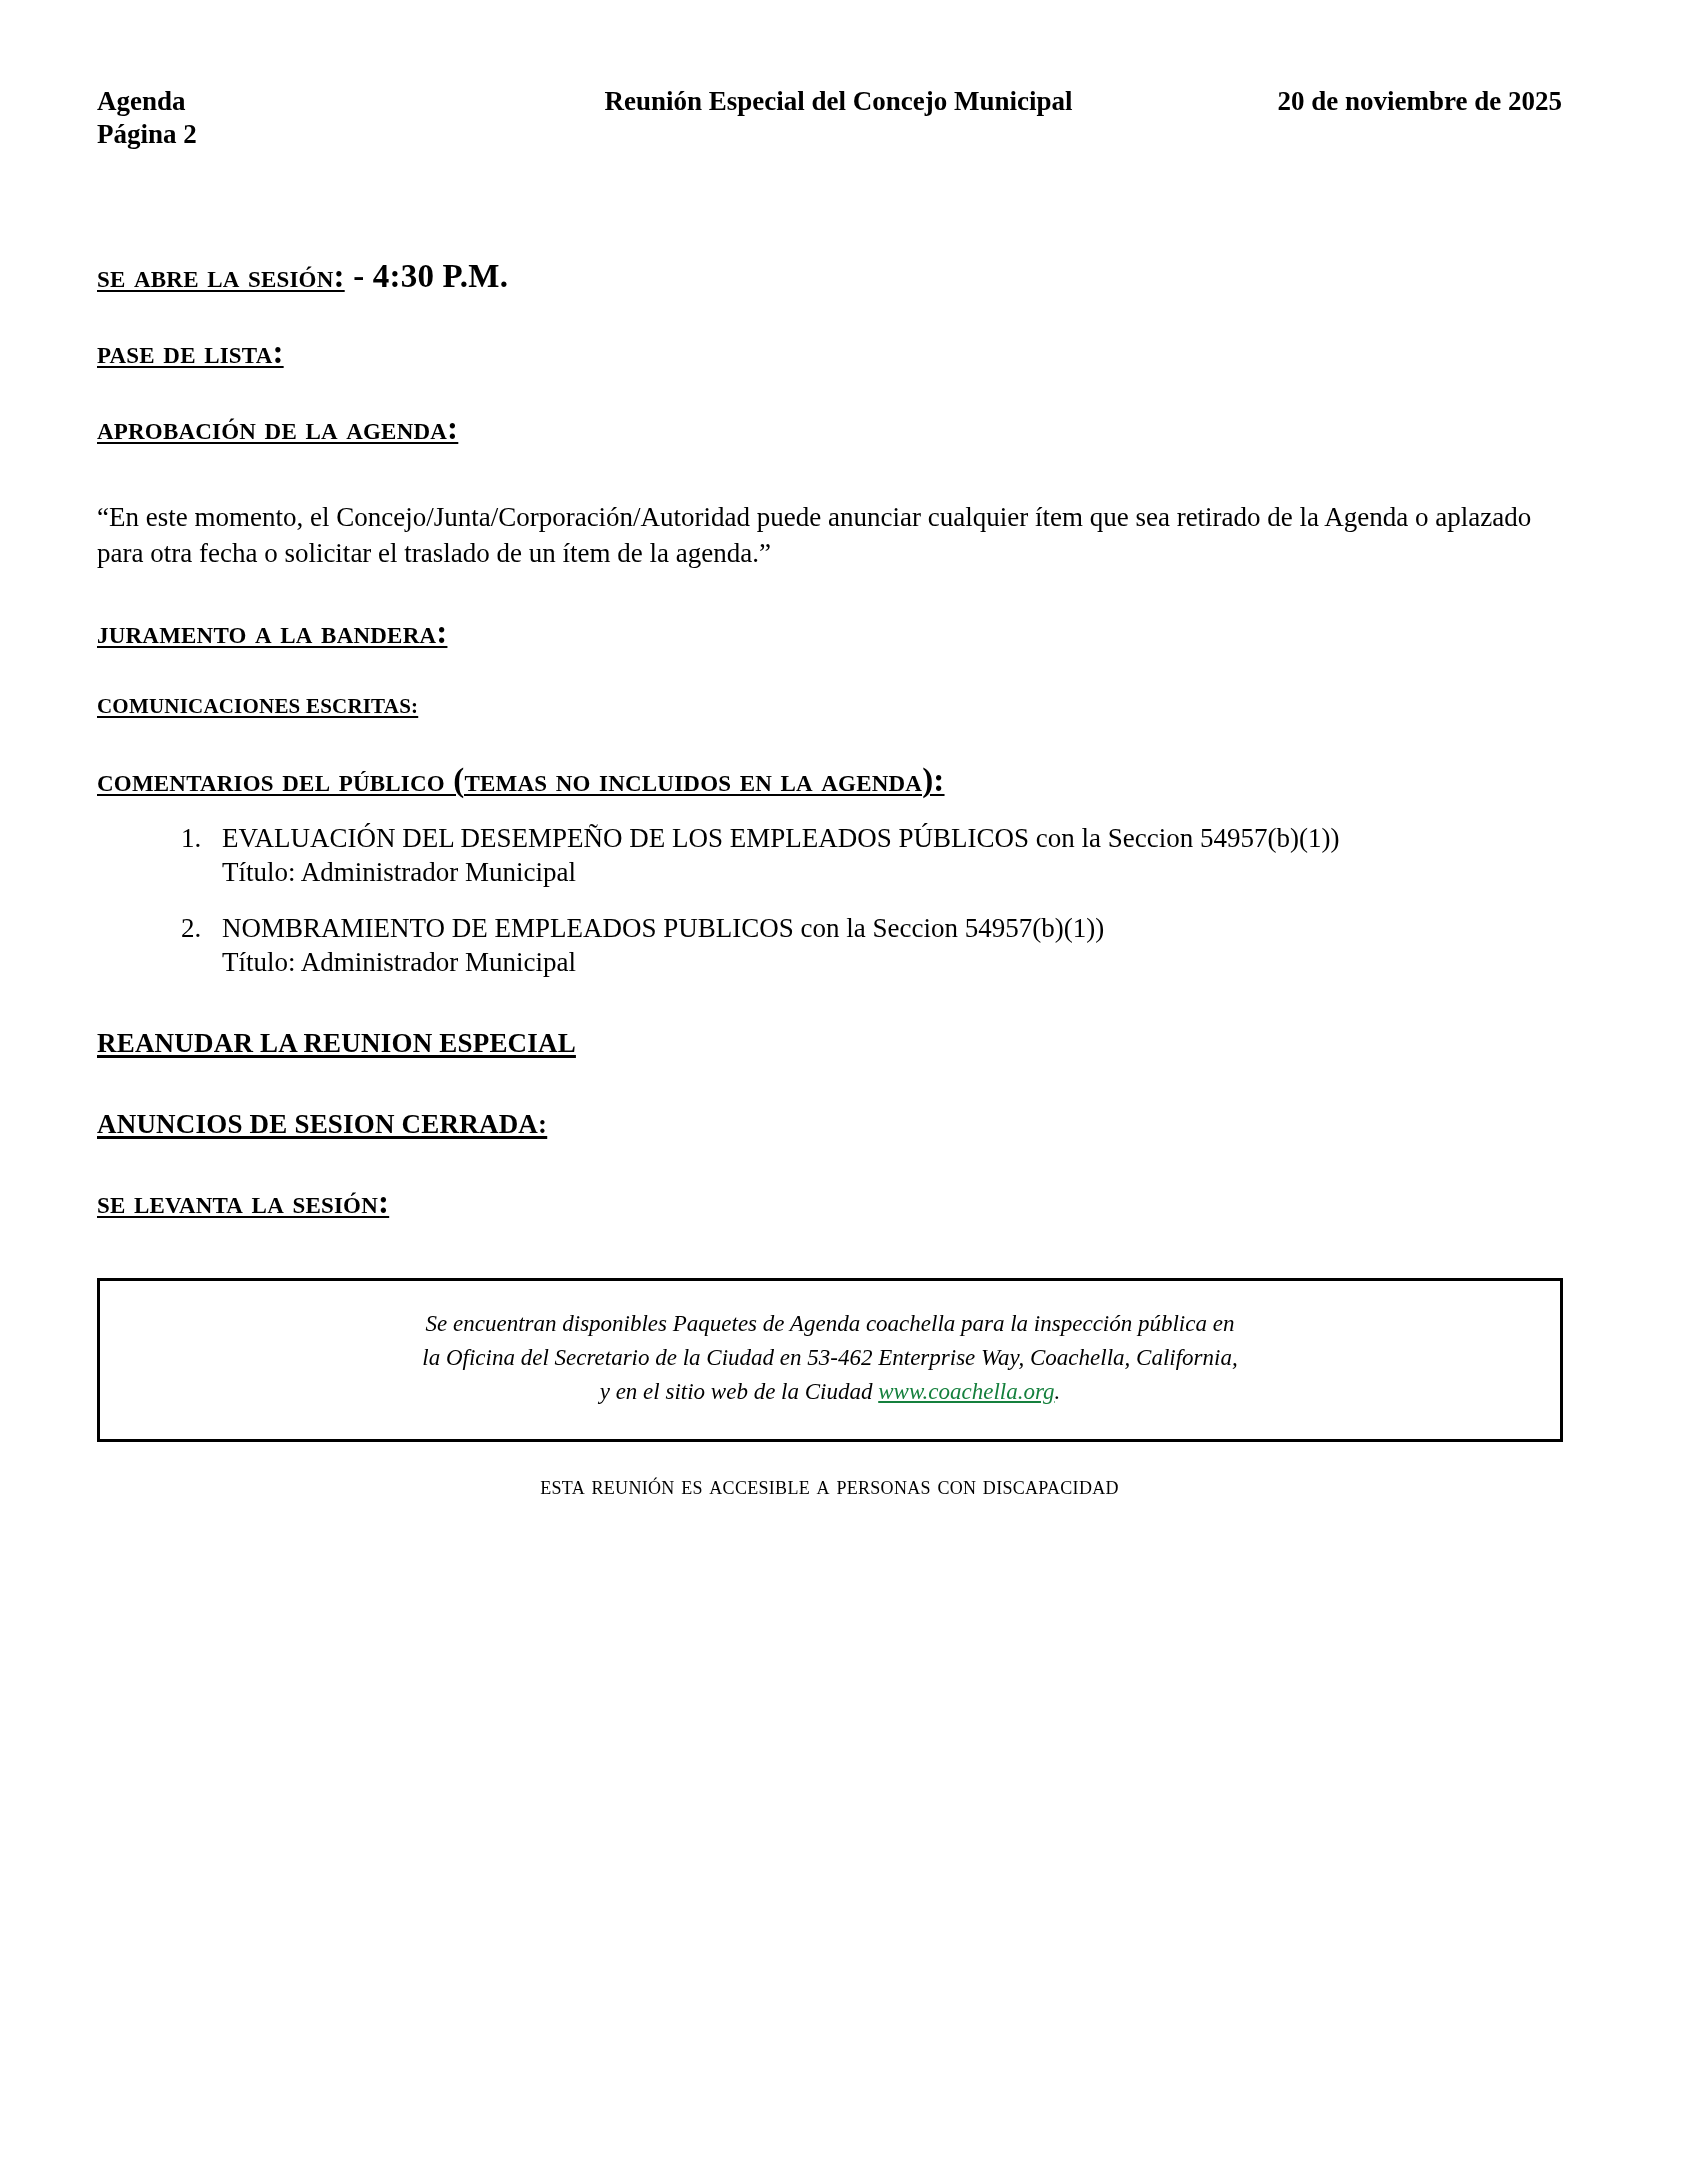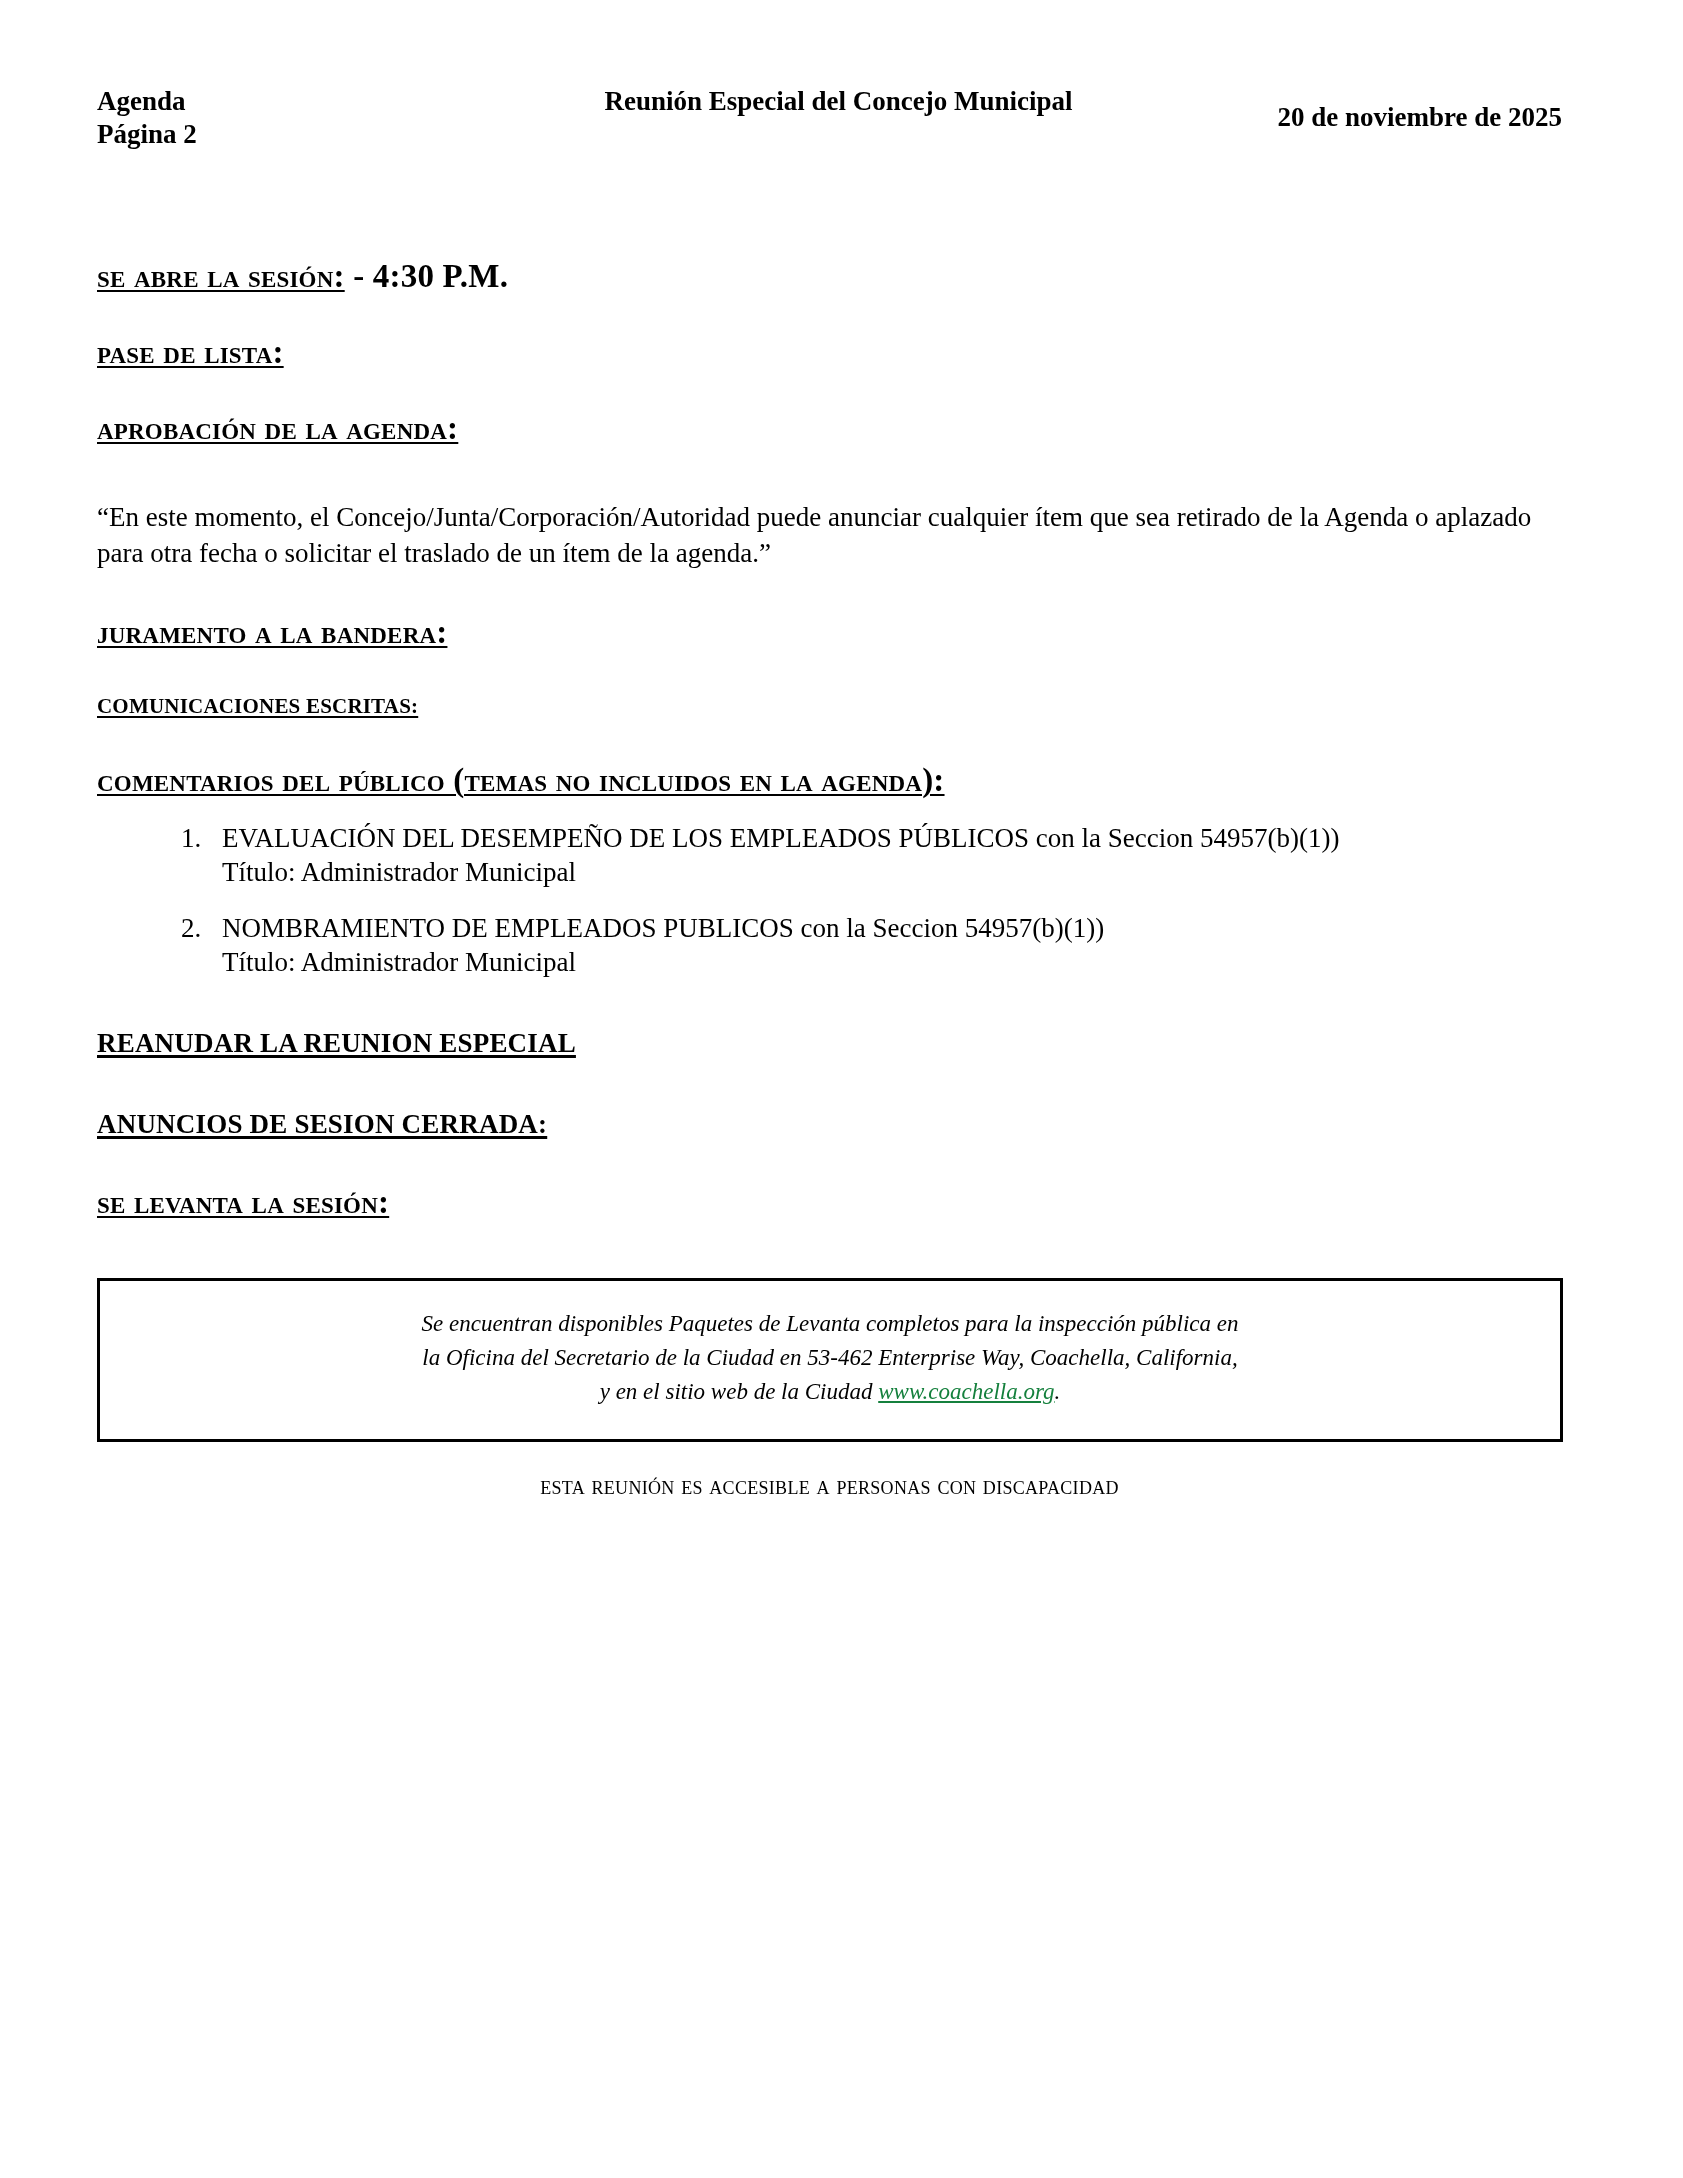--- a/index.html
+++ b/index.html
@@ -46,21 +46,21 @@
     position: absolute;
     left: 0;
     right: 0;
     top: 0;
     text-align: center;
     padding-left: 18px;
   }
   .hdr-right {
     position: absolute;
     right: 0;
-    top: 16px;
+    top: 0;
     text-align: right;
   }
 
   .heading-sc {
     font-size: 33px;
     line-height: 30px;
     font-weight: bold;
     font-variant: small-caps;
     text-transform: lowercase;
     margin-top: 46px;
@@ -221,21 +221,21 @@
 
     <div class="heading-caps">
       <span class="u">ANUNCIOS DE SESION CERRADA:</span>
     </div>
 
     <div class="heading-sc">
       <span class="u">Se Levanta la Sesión:</span>
     </div>
 
     <div class="notice-box">
-      <span class="nline">Se encuentran disponibles Paquetes de Levanta completos para la inspección pública en</span>
+      <span class="nline">Se encuentran disponibles Paquetes de Agenda coachella para la inspección pública en</span>
       <span class="nline">la Oficina del Secretario de la Ciudad en 53-462 Enterprise Way, Coachella, California,</span>
       <span class="nline"><span>y en el sitio web de la Ciudad </span><a class="weblink" href="#">www.coachella.org</a><span>.</span></span>
     </div>
 
     <div class="access-line">Esta Reunión Es Accesible A Personas Con Discapacidad</div>
 
   </div>
 </div>
 
 

